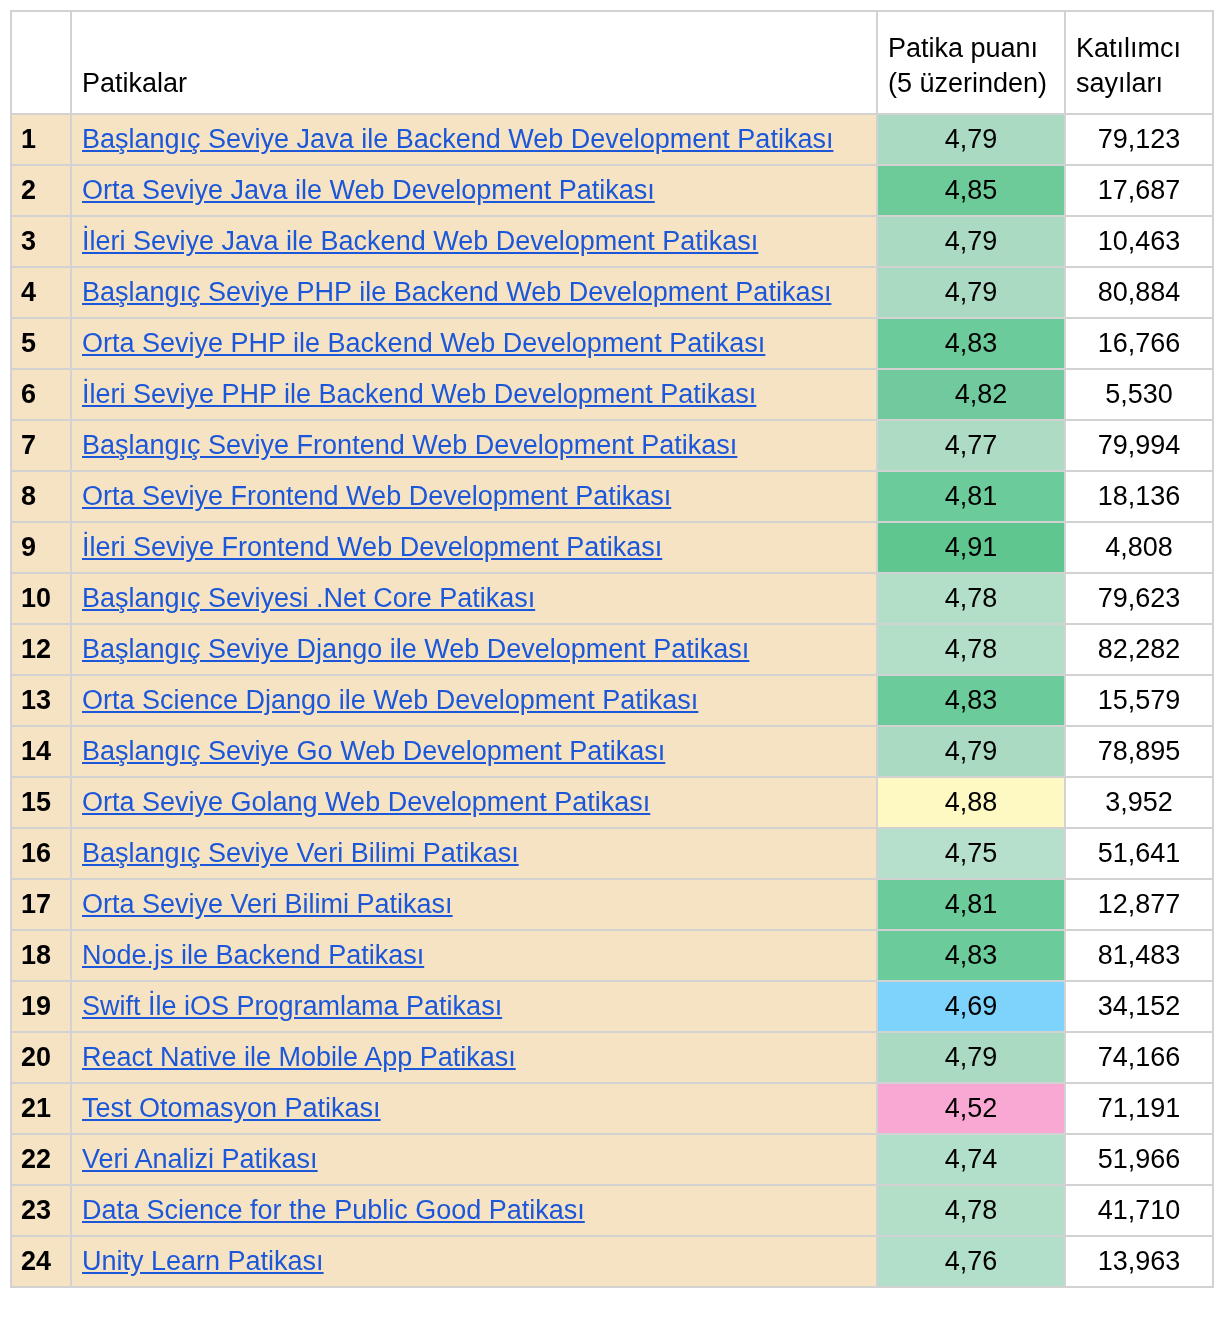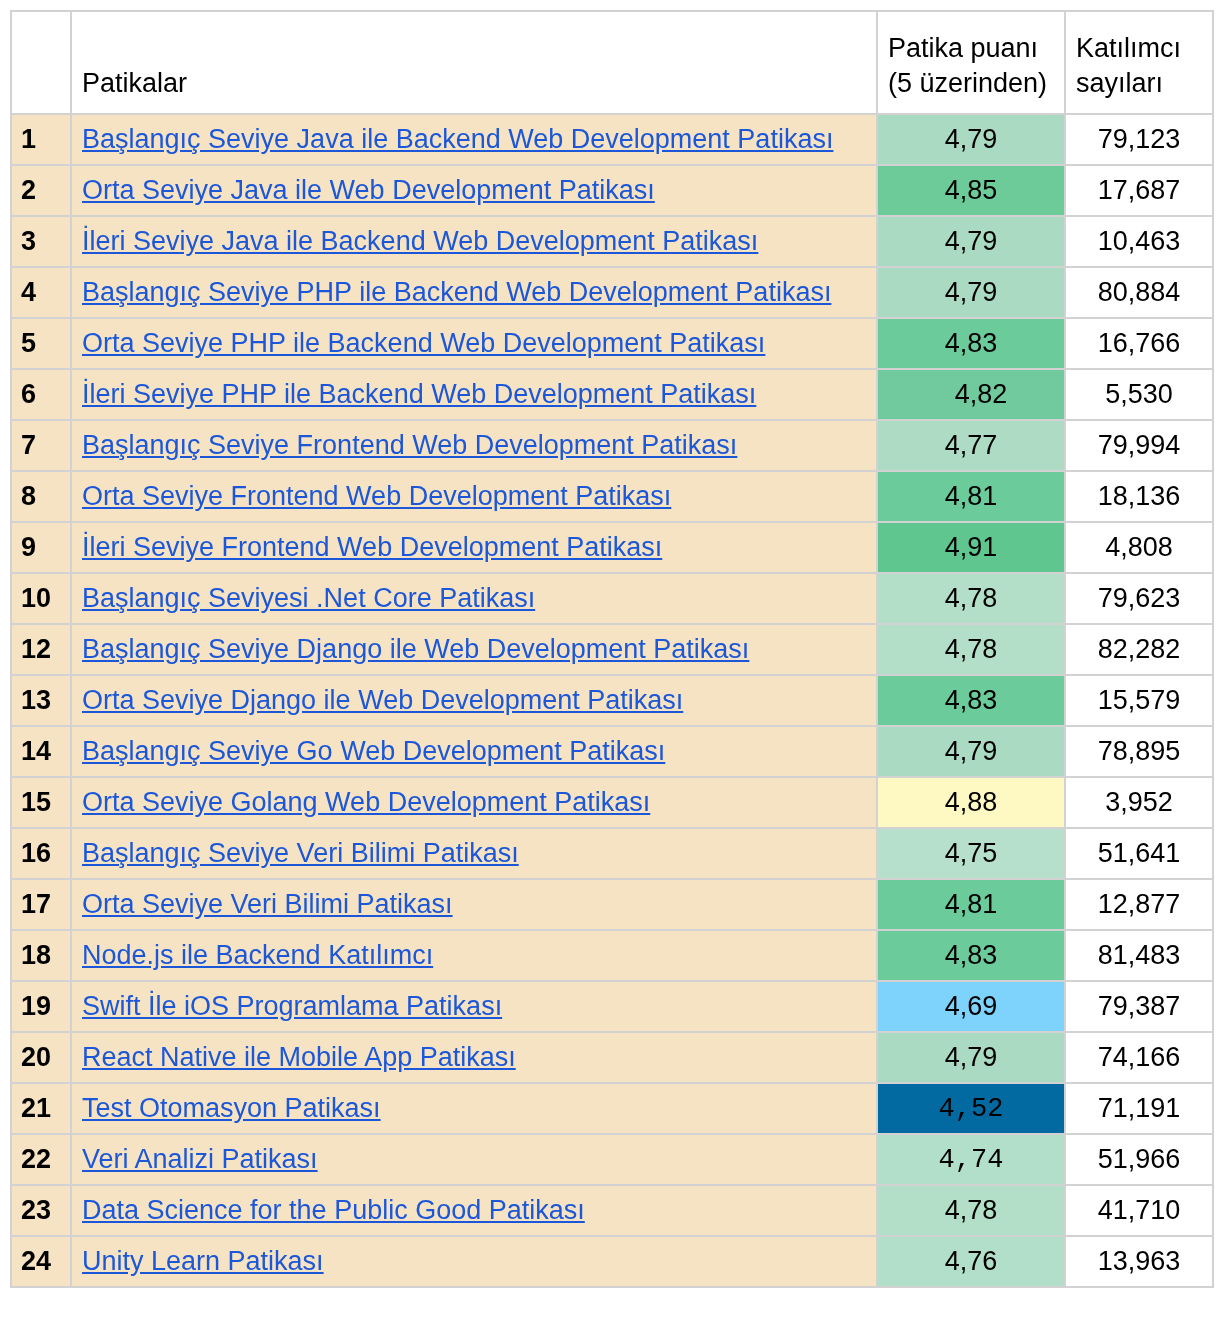--- a/index.html
+++ b/index.html
@@ -143,21 +143,21 @@
     <td class="col-participants">79,623</td>
   </tr>
         <tr>
     <td class="col-rank">12</td>
     <td class="col-name"><a class="path-link" href="#">Başlangıç Seviye Django ile Web Development Patikası</a></td>
     <td class="col-score" style="background-color: rgb(179, 223, 200);">4,78</td>
     <td class="col-participants">82,282</td>
   </tr>
         <tr>
     <td class="col-rank">13</td>
-    <td class="col-name"><a class="path-link" href="#">Orta Seviye Django ile Web Development Patikası</a></td>
+    <td class="col-name"><a class="path-link" href="#">Orta Science Django ile Web Development Patikası</a></td>
     <td class="col-score" style="background-color: rgb(108, 203, 155);">4,83</td>
     <td class="col-participants">15,579</td>
   </tr>
         <tr>
     <td class="col-rank">14</td>
     <td class="col-name"><a class="path-link" href="#">Başlangıç Seviye Go Web Development Patikası</a></td>
     <td class="col-score" style="background-color: rgb(171, 218, 195);">4,79</td>
     <td class="col-participants">78,895</td>
   </tr>
         <tr>
@@ -173,46 +173,46 @@
     <td class="col-participants">51,641</td>
   </tr>
         <tr>
     <td class="col-rank">17</td>
     <td class="col-name"><a class="path-link" href="#">Orta Seviye Veri Bilimi Patikası</a></td>
     <td class="col-score" style="background-color: rgb(107, 203, 154);">4,81</td>
     <td class="col-participants">12,877</td>
   </tr>
         <tr>
     <td class="col-rank">18</td>
-    <td class="col-name"><a class="path-link" href="#">Node.js ile Backend Katılımcı</a></td>
+    <td class="col-name"><a class="path-link" href="#">Node.js ile Backend Patikası</a></td>
     <td class="col-score" style="background-color: rgb(108, 203, 155);">4,83</td>
     <td class="col-participants">81,483</td>
   </tr>
         <tr>
     <td class="col-rank">19</td>
     <td class="col-name"><a class="path-link" href="#">Swift İle iOS Programlama Patikası</a></td>
     <td class="col-score" style="background-color: #7dd3fc; margin-left: 9px;">4,69</td>
-    <td class="col-participants">79,387</td>
+    <td class="col-participants">34,152</td>
   </tr>
         <tr>
     <td class="col-rank">20</td>
     <td class="col-name"><a class="path-link" href="#">React Native ile Mobile App Patikası</a></td>
     <td class="col-score" style="background-color: rgb(171, 218, 195);">4,79</td>
     <td class="col-participants">74,166</td>
   </tr>
         <tr>
     <td class="col-rank">21</td>
     <td class="col-name"><a class="path-link" href="#">Test Otomasyon Patikası</a></td>
-    <td class="col-score" style="background-color: #0369a1; font-family: Liberation Mono, monospace;">4,52</td>
+    <td class="col-score" style="background-color: #f9a8d4;">4,52</td>
     <td class="col-participants">71,191</td>
   </tr>
         <tr>
     <td class="col-rank">22</td>
     <td class="col-name"><a class="path-link" href="#">Veri Analizi Patikası</a></td>
-    <td class="col-score" style="background-color: rgb(178, 223, 201); font-family: Liberation Mono, monospace;">4,74</td>
+    <td class="col-score" style="background-color: rgb(178, 223, 201);">4,74</td>
     <td class="col-participants">51,966</td>
   </tr>
         <tr>
     <td class="col-rank">23</td>
     <td class="col-name"><a class="path-link" href="#">Data Science for the Public Good Patikası</a></td>
     <td class="col-score" style="background-color: rgb(179, 223, 200);">4,78</td>
     <td class="col-participants">41,710</td>
   </tr>
         <tr>
     <td class="col-rank">24</td>

